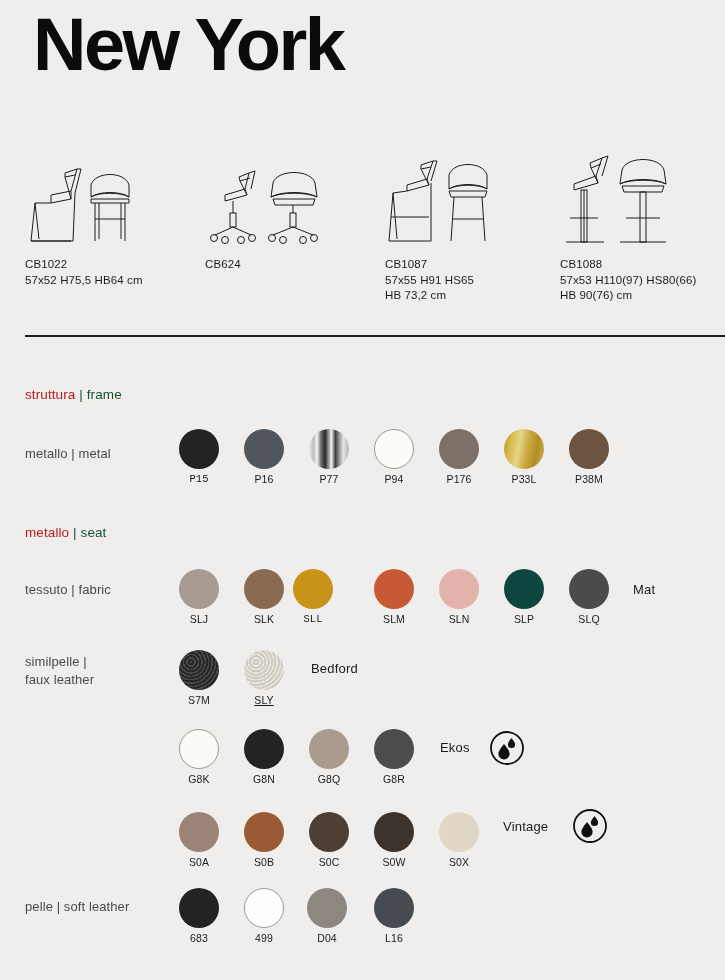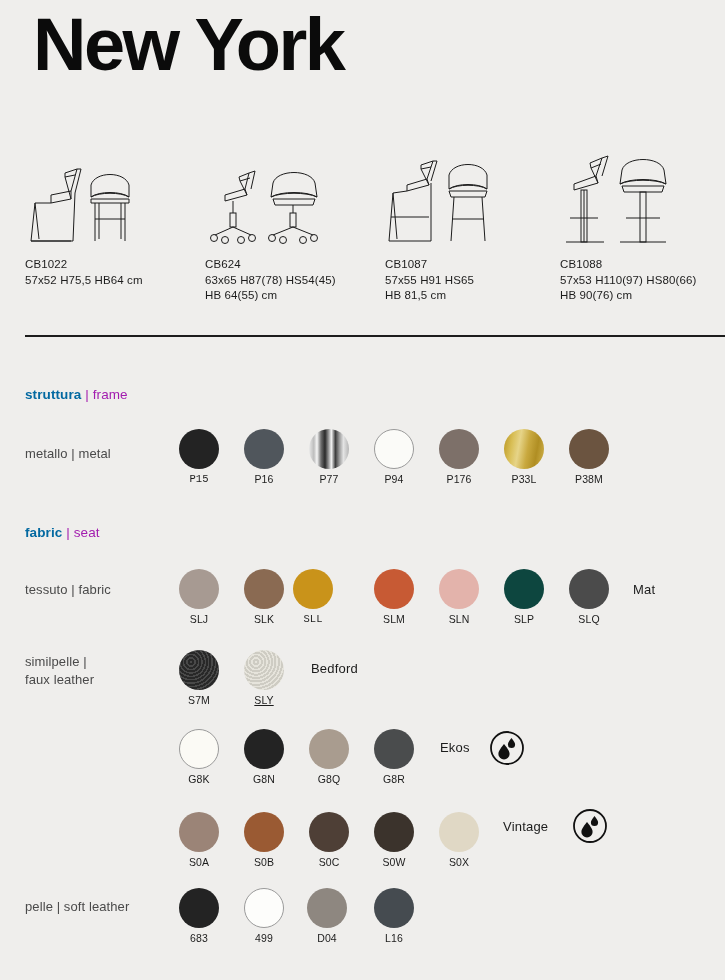--- a/index.html
+++ b/index.html
@@ -37,22 +37,22 @@
   .divider {
     position: absolute; left: 25px; top: 335px;
     width: 700px; height: 1.5px; background: #1c1c1c;
   }
 
   
   .section-head {
     position: absolute; left: 25px;
     font-size: 13.5px; letter-spacing: .1px;
   }
-  .section-head .it { font-weight: bold; color: #0369a1; }
-  .section-head .en { color: #a21caf; font-weight: normal; }
+  .section-head .it { font-weight: normal; color: #b91c1c; }
+  .section-head .en { color: #14532d; font-weight: normal; }
 
   
   .row-label {
     position: absolute; left: 25px;
     font-size: 13px; color: #4a4a4a; line-height: 1.35;
     letter-spacing: .1px; white-space: pre-line;
   }
   .swatch-row { position: absolute; }
   .swatch {
     position: absolute; width: 40px; text-align: center;
@@ -135,22 +135,20 @@
           <path d="M88 50 L88 58"></path>
           <rect x="85" y="58" width="6" height="14"></rect>
           <path d="M68 80 L88 72 L108 80"></path>
           <circle cx="67" cy="83" r="3.5"></circle>
             <circle cx="78" cy="85" r="3.5"></circle>
           <circle cx="98" cy="85" r="3.5"></circle>
             <circle cx="109" cy="83" r="3.5"></circle>
         </svg>
       </div>
       <div class="code">CB624</div>
-      <div class="dims">63x65 H87(78) HS54(45)
-HB 64(55) cm</div>
     </div>
 
     <div class="product" style="left:360px">
       <div class="art">
         <svg width="110" height="100" viewBox="0 0 110 100" fill="none" stroke="#1c1c1c" stroke-width="1">
 
           <path d="M22 36 L22 30 L42 24 L44 30 Z"></path>
           <path d="M42 24 L48 6 L52 6 L46 26"></path>
           <path d="M48 6 L36 10 L36 14 L46 12"></path>
           <path d="M36 14 L44 30"></path>
@@ -160,21 +158,21 @@
 
           <path d="M64 20 C68 6 98 6 102 20 L102 34 C94 28 72 28 64 34 Z"></path>
           <path d="M64 34 C72 29 94 29 102 34"></path>
           <path d="M64 36 L102 36 L100 42 L66 42 Z"></path>
           <path d="M69 42 L66 86 M97 42 L100 86"></path>
           <path d="M67 64 L99 64"></path>
         </svg>
       </div>
       <div class="code">CB1087</div>
       <div class="dims">57x55 H91 HS65
-HB 81,5 cm</div>
+HB 73,2 cm</div>
     </div>
 
     <div class="product" style="left:535px">
       <div class="art">
         <svg width="120" height="105" viewBox="0 0 120 105" fill="none" stroke="#1c1c1c" stroke-width="1">
 
           <path d="M14 40 L14 34 L36 26 L38 33 Z"></path>
           <path d="M36 26 L42 8 L48 6 L42 26"></path>
           <path d="M42 8 L30 13 L31 18 L41 14"></path>
           <path d="M31 18 L38 33"></path>
@@ -209,21 +207,21 @@
       <div class="swatch" style="left: 0px; font-family: Liberation Mono, monospace;"><span class="dot" style="background: rgb(35, 35, 35);"></span><span class="sw-label">P15</span></div>
       <div class="swatch" style="left: 65px;"><span class="dot" style="background: rgb(80, 86, 92);"></span><span class="sw-label">P16</span></div>
       <div class="swatch" style="left: 130px;"><span class="dot" style="background: linear-gradient(90deg, rgb(233, 233, 233) 0%, rgb(189, 189, 189) 12%, rgb(247, 247, 247) 20%, rgb(110, 110, 110) 30%, rgb(42, 42, 42) 40%, rgb(138, 138, 138) 48%, rgb(242, 242, 242) 56%, rgb(60, 60, 60) 66%, rgb(154, 154, 154) 76%, rgb(228, 228, 228) 86%, rgb(181, 181, 181) 100%);"></span><span class="sw-label">P77</span></div>
       <div class="swatch" style="left: 195px;"><span class="dot bordered" style="background: rgb(251, 251, 248);"></span><span class="sw-label">P94</span></div>
       <div class="swatch" style="left: 260px;"><span class="dot" style="background: rgb(125, 112, 105);"></span><span class="sw-label">P176</span></div>
       <div class="swatch" style="left: 325px;"><span class="dot" style="background: linear-gradient(100deg, rgb(184, 148, 31) 0%, rgb(217, 191, 87) 22%, rgb(230, 212, 136) 38%, rgb(201, 169, 63) 58%, rgb(176, 142, 35) 78%, rgb(210, 180, 78) 100%);"></span><span class="sw-label">P33L</span></div>
       <div class="swatch" style="left: 390px;"><span class="dot" style="background: rgb(107, 84, 64);"></span><span class="sw-label">P38M</span></div>
     </div>
 
   <div class="section-head" style="top:525px">
-    <span class="it">fabric</span>
+    <span class="it">metallo</span>
     <span class="en">| seat</span>
   </div>
 
   <div class="row-label" style="top:581px">tessuto | fabric</div>
   <div class="swatch-row" id="row-fabric" style="left:179px; top:569px">
       <div class="swatch" style="left: 0px;"><span class="dot" style="background: rgb(167, 154, 146);"></span><span class="sw-label">SLJ</span></div>
       <div class="swatch" style="left: 65px;"><span class="dot" style="background: rgb(138, 106, 82);"></span><span class="sw-label">SLK</span></div>
       <div class="swatch" style="left: 114px; font-family: Liberation Mono, monospace;"><span class="dot" style="background: rgb(201, 147, 26);"></span><span class="sw-label">SLL</span></div>
       <div class="swatch" style="left: 195px;"><span class="dot" style="background: rgb(199, 90, 52);"></span><span class="sw-label">SLM</span></div>
       <div class="swatch" style="left: 260px;"><span class="dot" style="background: rgb(227, 179, 171);"></span><span class="sw-label">SLN</span></div>

